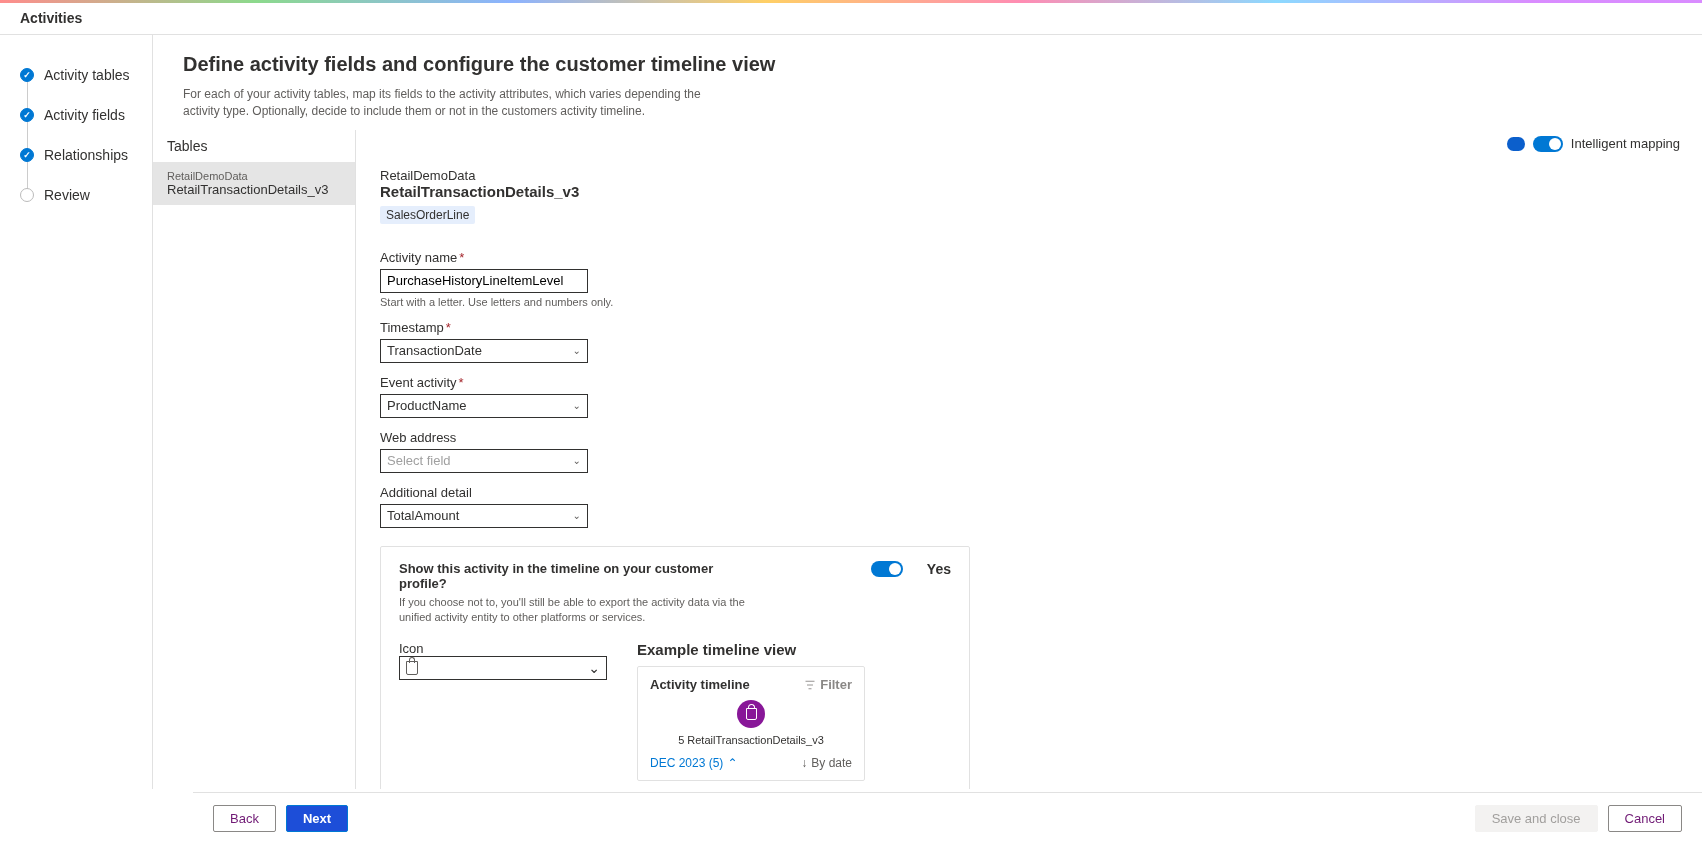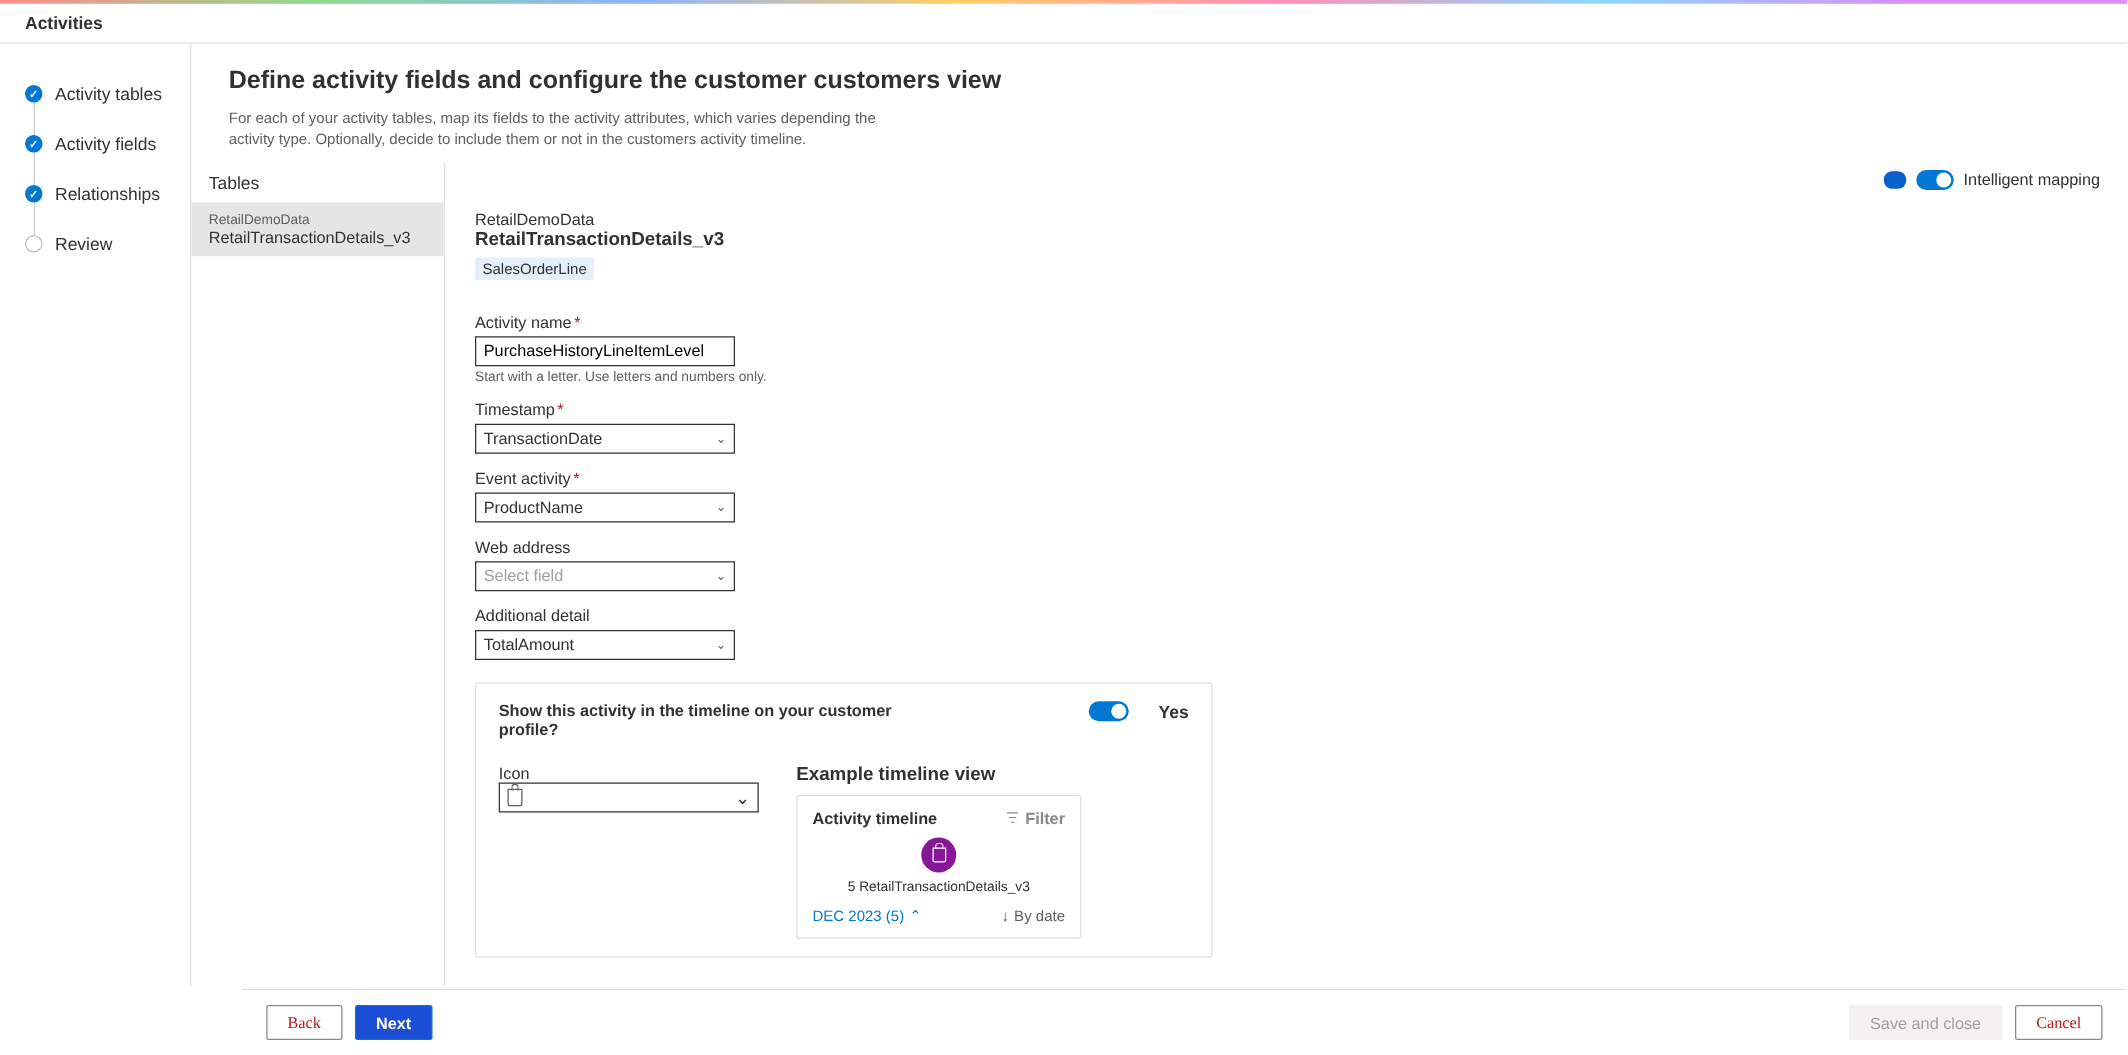--- a/index.html
+++ b/index.html
@@ -63,21 +63,21 @@
   .big-bag { width:28px; height:28px; border-radius:50%; background:#881798; margin: 0 auto 6px; display:flex; align-items:center; justify-content:center; }
   .big-bag-inner { width:11px; height:12px; border:1.3px solid #fff; border-radius:0 0 2px 2px; position:relative; }
   .big-bag-inner::before { content:""; position:absolute; top:-5px; left:1px; right:1px; height:4px; border:1.3px solid #fff; border-bottom:none; border-radius:4px 4px 0 0; }
   .preview-line { text-align:center; font-size:11px; color:#323130; margin-bottom:10px; }
   .month-row { display:flex; align-items:center; justify-content:space-between; margin-top: 6px; }
   .month { color:#0078d4; font-size:12px; font-weight:400; display:flex; align-items:center; gap:4px; cursor:pointer; }
   .bydate { color:#605e5c; font-size:12px; display:flex; align-items:center; gap:4px; cursor:pointer; }
   .footer { position:absolute; bottom:0; left:193px; right:0; border-top:1px solid #e1e1e1; padding: 12px 20px; background:#fff; display:flex; align-items:center; justify-content:space-between; }
   .footer-left { display:flex; gap:10px; }
   .btn { padding: 5px 16px; font-size:13px; border-radius:2px; cursor:pointer; }
-  .btn-default { background:#fff; border:1px solid #8a8886; color:#b91c1c;font-family:Liberation Serif, serif; }
+  .btn-default { background:#fff; border:1px solid #8a8886; color:#701a75; }
   .btn-primary { background:#1d4ed8; border:1px solid #0078d4; color:#fff; font-weight:600; }
   .btn-disabled { background:#f3f2f1; border:1px solid #f3f2f1; color:#a19f9d; cursor:not-allowed; }
   .footer-right { display:flex; gap:10px; }
 </style>
 </head>
 <body>
 
 <div class="topbar-stripe"></div>
 
 <div class="header">
@@ -102,21 +102,21 @@
       </li>
       <li class="step">
         <span class="step-dot"></span>
         <span class="step-label">Review</span>
       </li>
     </ul>
   </nav>
 
   <div class="content">
     <div class="content-header">
-      <h1>Define activity fields and configure the customer customers view</h1>
+      <h1>Define activity fields and configure the customer timeline view</h1>
       <p>For each of your activity tables, map its fields to the activity attributes, which varies depending the activity type. Optionally, decide to include them or not in the customers activity timeline.</p>
     </div>
 
     <div class="content-body">
       <div class="tables-col">
         <div class="tables-header">Tables</div>
         <div class="table-item">
           <div class="src">RetailDemoData</div>
           <div class="name">RetailTransactionDetails_v3</div>
         </div>
@@ -169,20 +169,21 @@
         </div>
         <div class="select-box">
           <span>TotalAmount</span>
           <span class="chev">⌄</span>
         </div>
 
         <div class="timeline-box">
           <div class="timeline-top">
             <div class="timeline-top-left">
               <div class="timeline-title">Show this activity in the timeline on your customer profile?</div>
+              <div class="timeline-sub">If you choose not to, you'll still be able to export the activity data via the unified activity entity to other platforms or services.</div>
             </div>
             <div class="yes-toggle">
               <span class="toggle"></span>
               <span>Yes</span>
             </div>
           </div>
 
           <div class="timeline-body">
             <div class="icon-col">
               <div class="icon-label">Icon</div>

